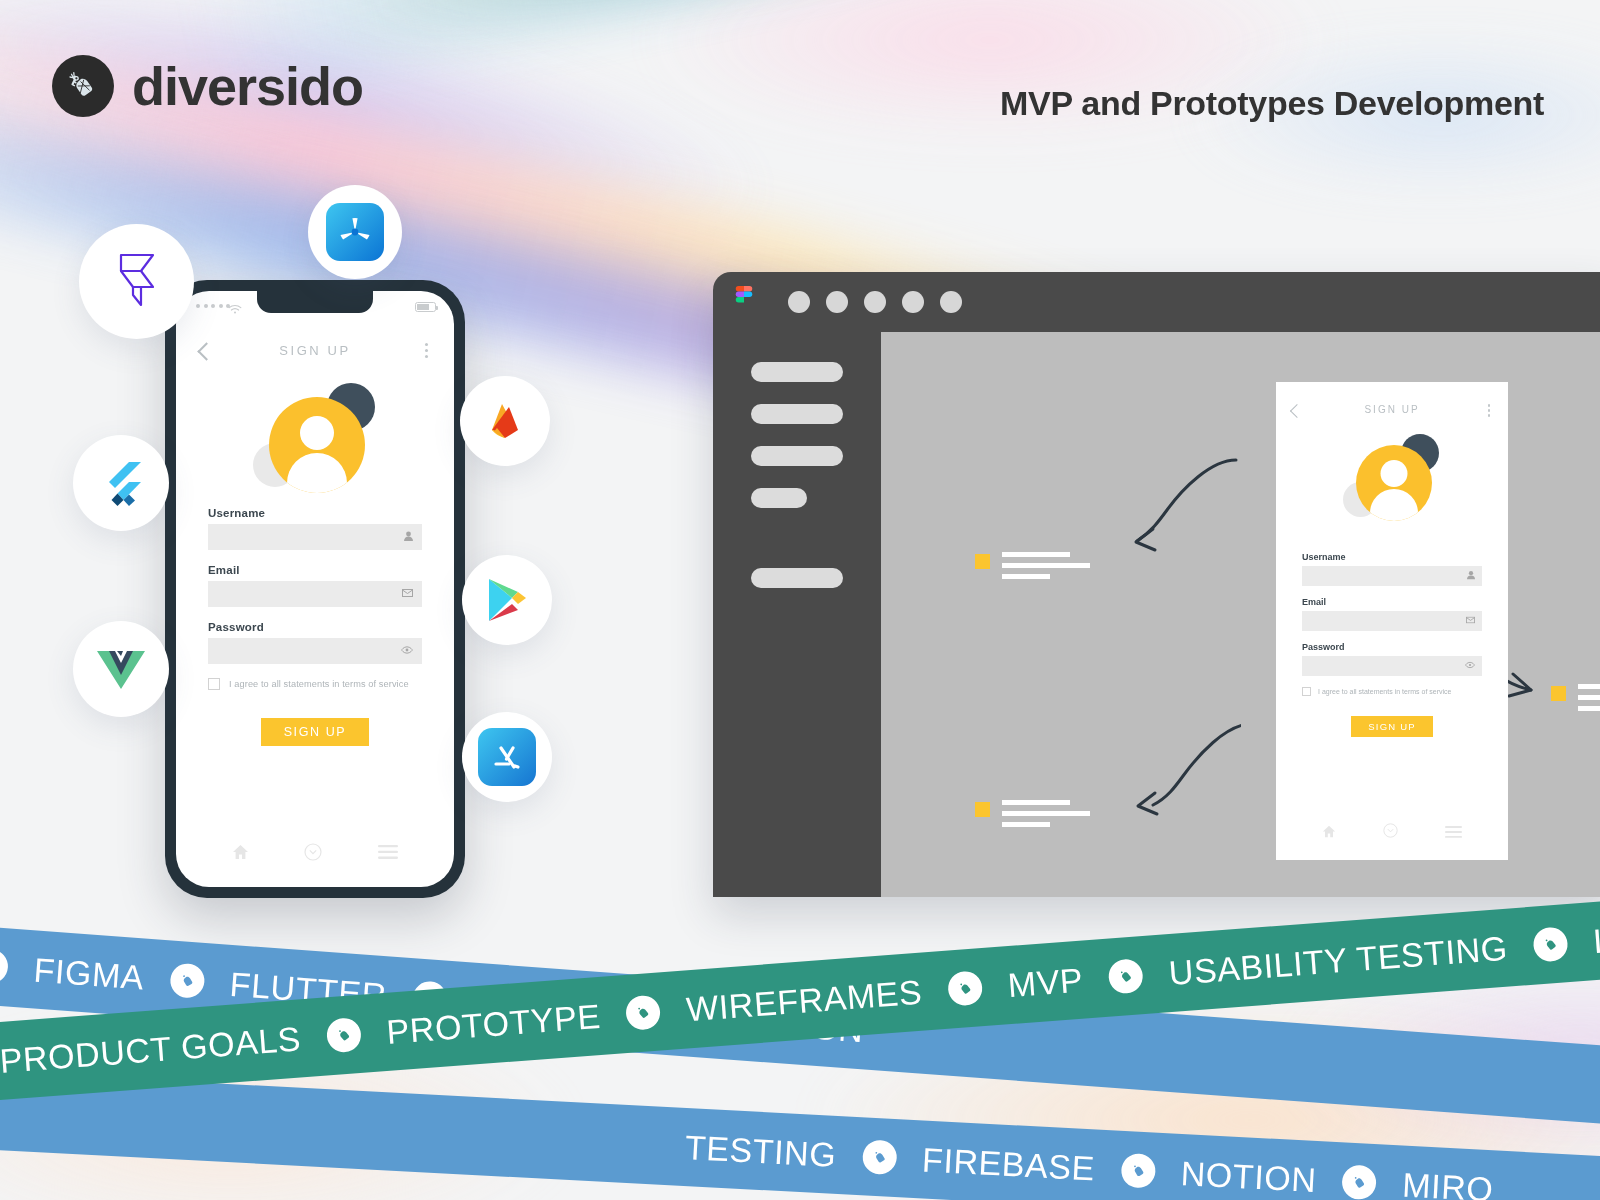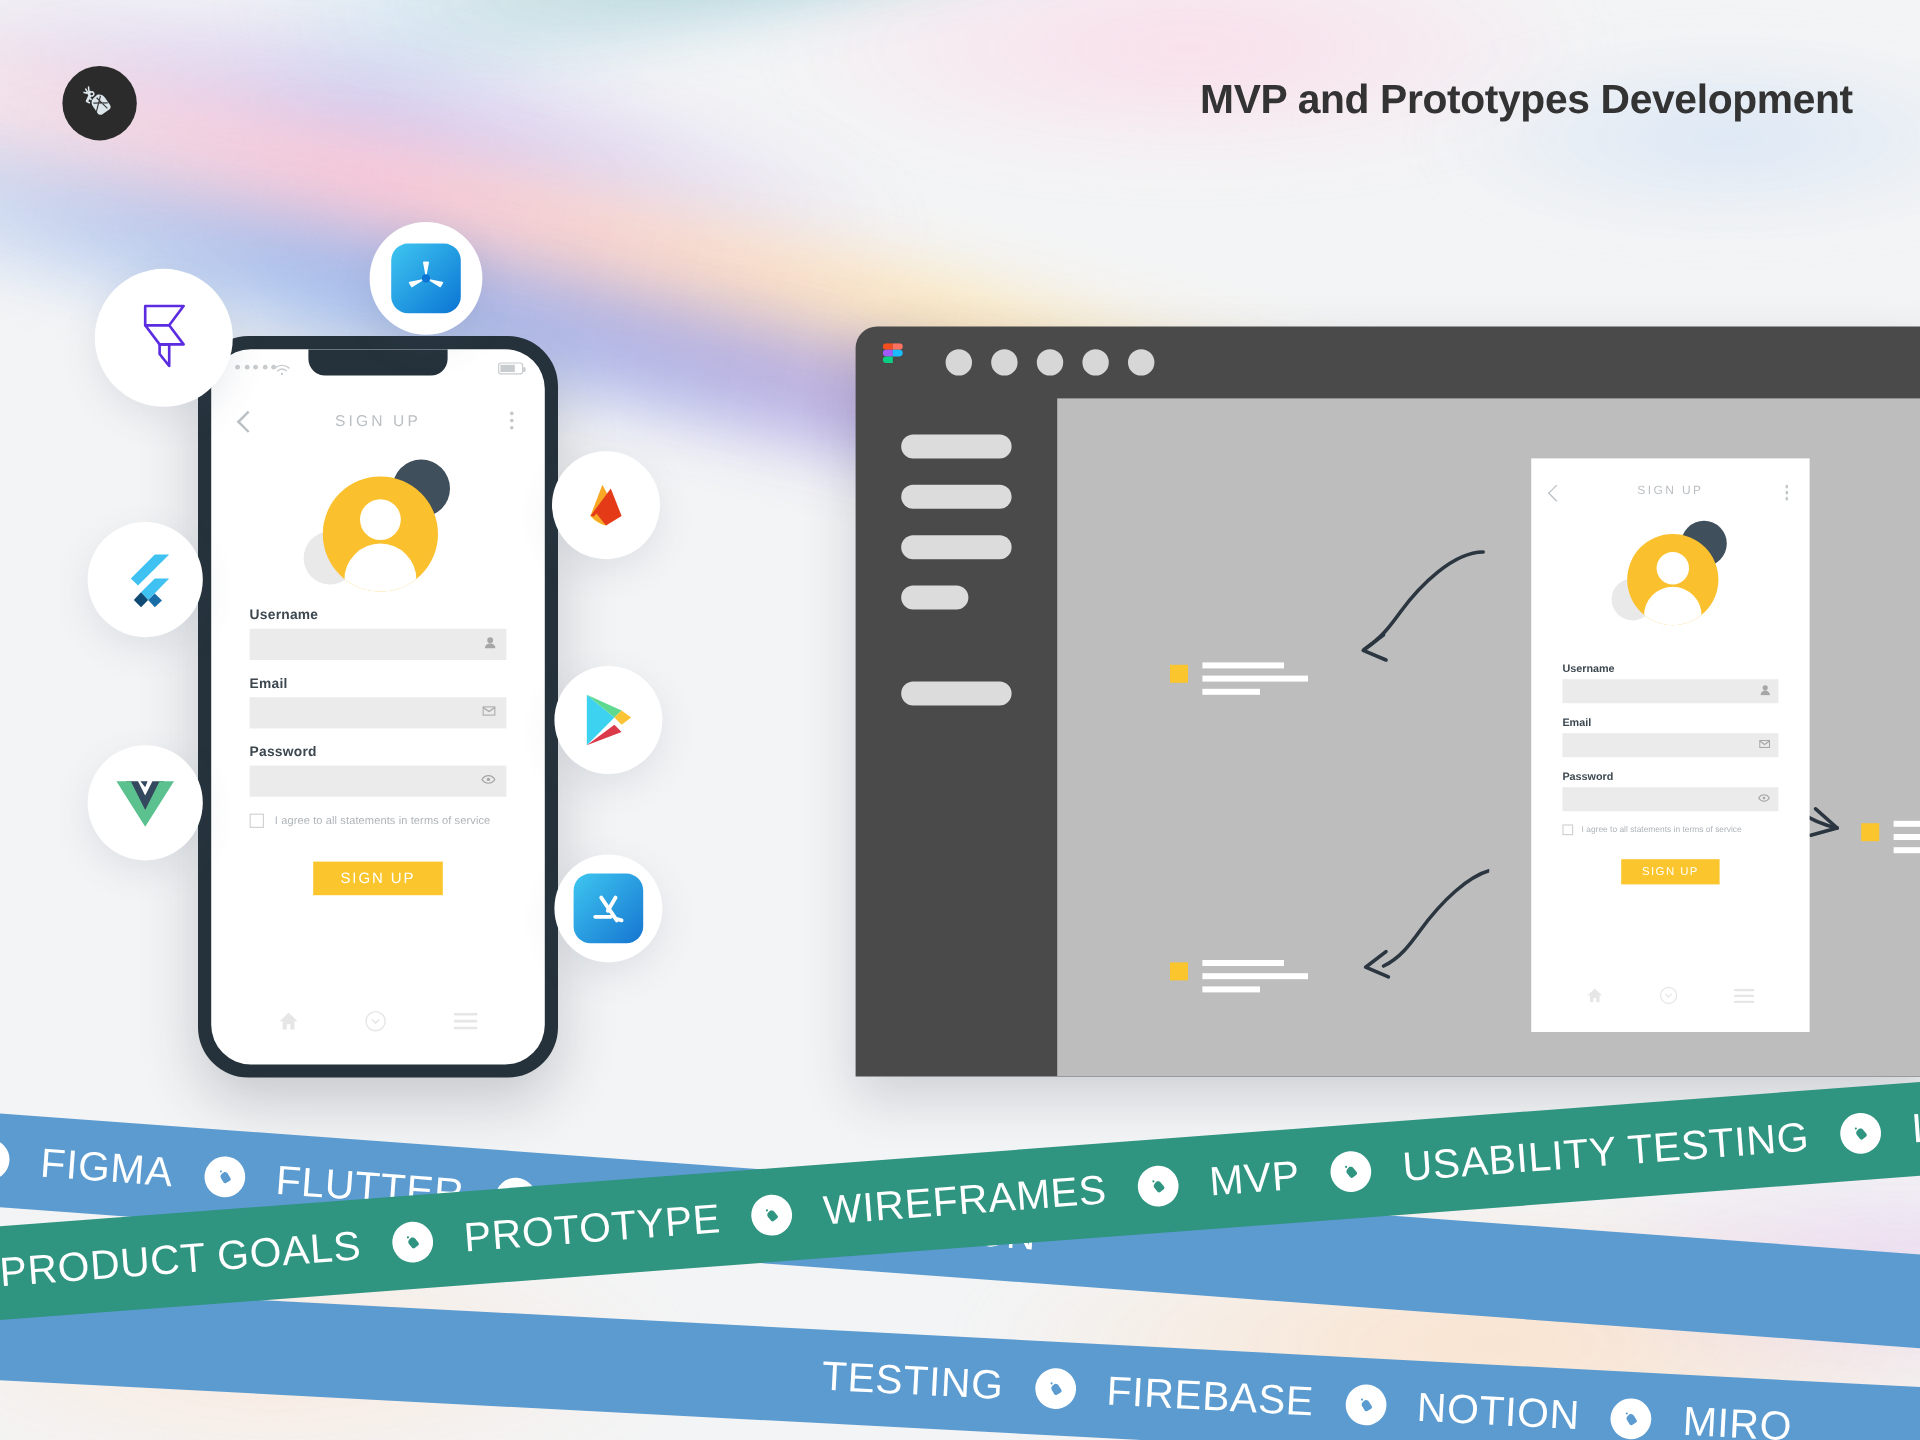--- a/index.html
+++ b/index.html
@@ -38,21 +38,21 @@
         background:radial-gradient(ellipse at center,rgba(226,196,236,.65),rgba(255,255,255,0) 70%); }
   .s10 { width:520px; height:150px; left:1180px; top:40px;
         background:radial-gradient(ellipse at center,rgba(190,215,245,.6),rgba(255,255,255,0) 70%); }
 
   
   #header { position:absolute; top:0; left:0; width:1600px; height:170px; }
   #logo-wrap { position:absolute; left:52px; top:55px; display:flex; align-items:center; gap:18px; }
   #logo-mark { width:62px; height:62px; border-radius:50%; background:#2b2b2b;
                display:flex; align-items:center; justify-content:center; }
   #logo-text { font-size:54px; font-weight:700; color:#333333; letter-spacing:-1px; line-height:1; }
-  #page-title { position:absolute; right:56px; top:64px; font-size:34px; font-weight:700;
+  #page-title { position:absolute; right:56px; top:84px; font-size:34px; font-weight:700;
                 color:#333333; letter-spacing:-0.3px; }
 
   
   #phone { position:absolute; left:165px; top:280px; width:300px; height:618px;
            background:#25323b; border-radius:42px; padding:11px;
            box-shadow:0 20px 48px rgba(40,50,70,.22); }
   #phone-screen { width:100%; height:100%; background:#fff; border-radius:33px;
                   position:relative; overflow:hidden; }
   #notch { position:absolute; left:50%; transform:translateX(-50%); top:0;
            width:116px; height:22px; background:#25323b; border-radius:0 0 14px 14px; }
@@ -192,20 +192,21 @@
           <path d="M13 10c1.6-.4 2.6.6 2.8 1.9.2 1.3-.5 2.4-1.7 2.7-.4.1-.8 0-1.1-.2l-.6 1.3 1.4.9-.8 1.2-1.5-1-.9 1.6 1.6.8-.6 1.3-2.5-1.2c-.6-.3-.8-1-.5-1.6l2-4.3c-.6-.5-.9-1.3-.7-2.1.2-1 .9-1.6 2-1.8z"></path>
           <circle cx="13.4" cy="12.3" r="1.1" fill="#2b2b2b"></circle>
           <path d="M18 13c2.4-.8 5 .2 6.4 2.2l4.3 6.2c.9 1.3.6 3-.7 3.9l-5.6 3.9c-1.3.9-3 .6-3.9-.7l-4.3-6.2c-1.4-2-1.1-4.7.6-6.4L18 13z"></path>
         </g>
         <g stroke="#2b2b2b" stroke-width="1" fill="none" opacity=".9">
           <path d="M17.5 15.5l9 8.8M20.7 13.8l-3.4 13.4M14.8 20l12-.2"></path>
         </g>
         <path d="M8.5 8.2l1.4 2.6M7 11l2.6.6M10.8 6.6l.2 2.7" stroke="#dbe5ea" stroke-width="1.3" stroke-linecap="round"></path>
       </svg>
     </div>
+    <div id="logo-text">diversido</div>
   </div>
   <div id="page-title">MVP and Prototypes Development</div>
 </div>
 
 <div id="phone">
   <div id="phone-screen">
     <div id="notch"></div>
 
     <div class="statusbar">
       <div class="sb-dots">

